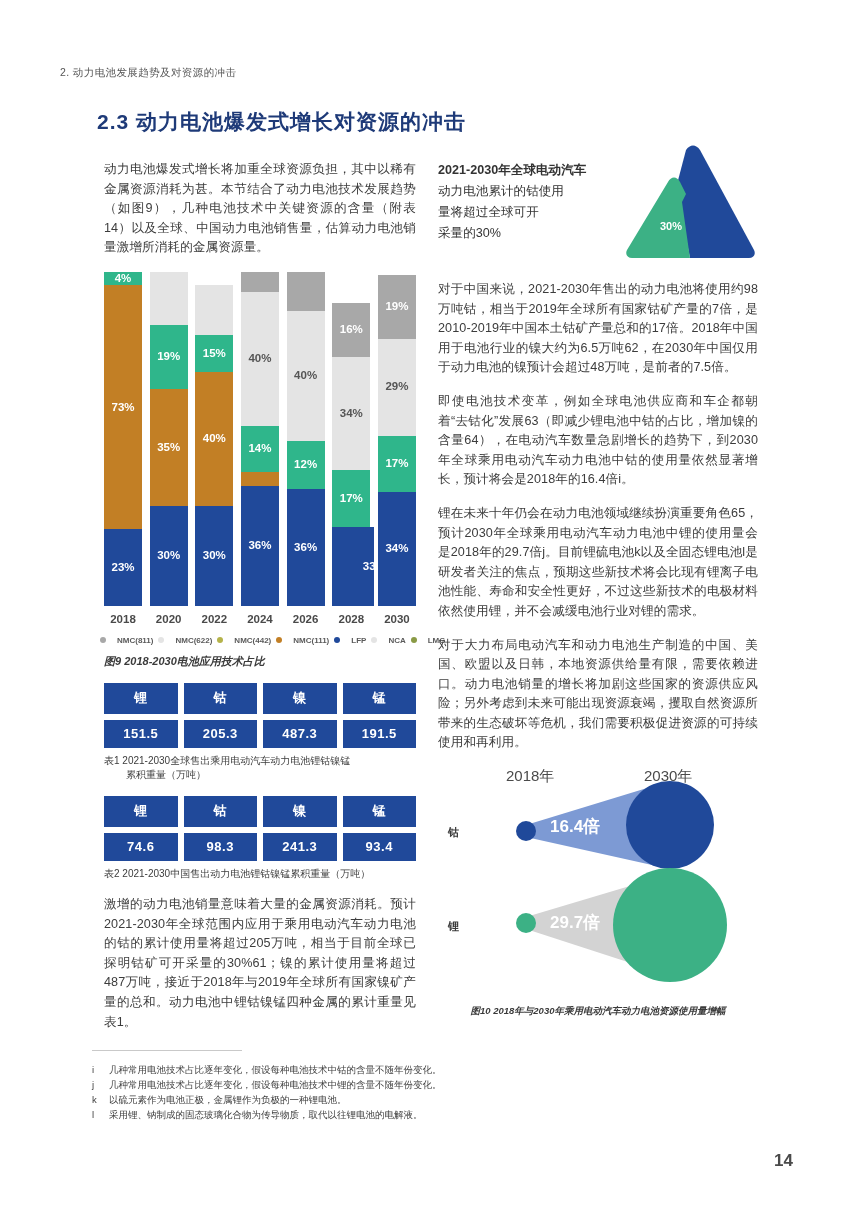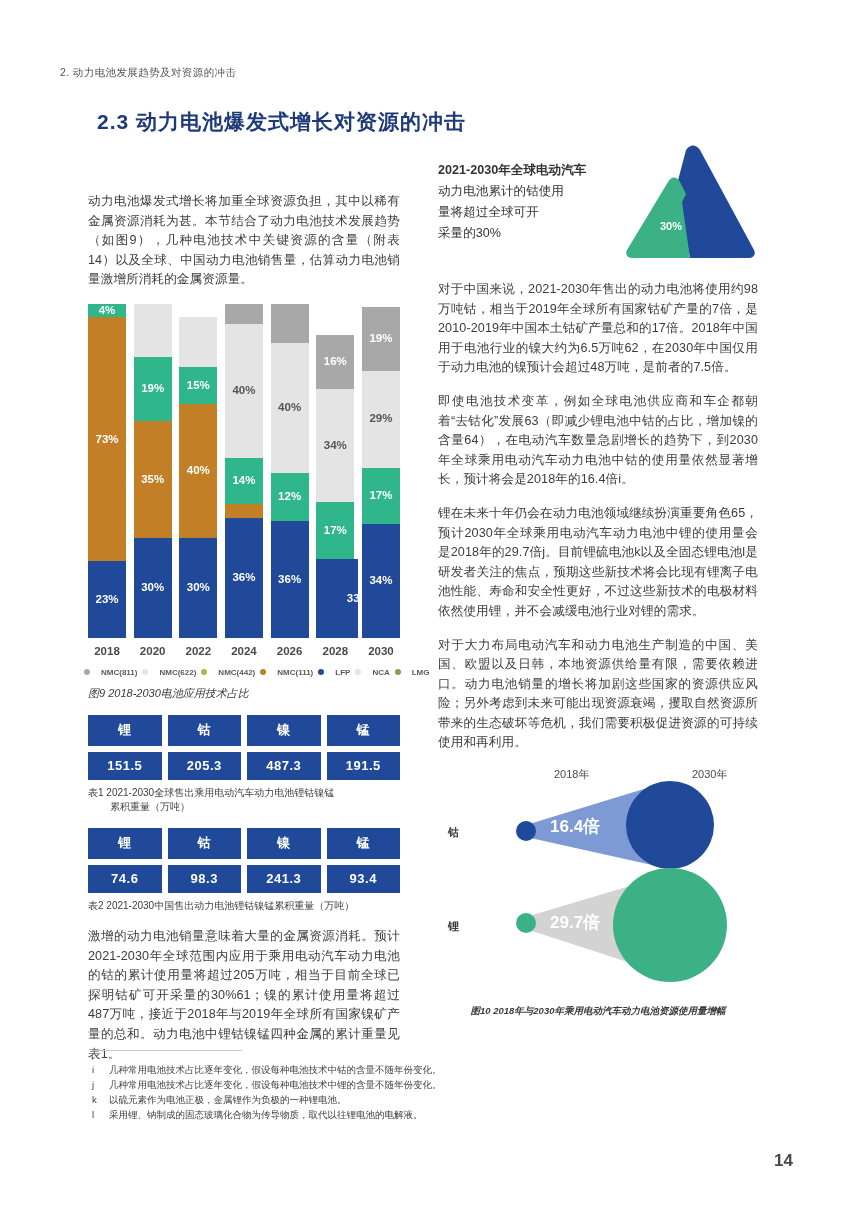--- a/index.html
+++ b/index.html
@@ -21,21 +21,21 @@
   }
 
   
   .sec-title {
     position:absolute; left:97px; top:108px;
     font-size:21px; font-weight:bold; color:#1e3a78;
     letter-spacing:1px;
   }
 
   
-  .col-left  { position:absolute; left:88px;  top:160px; width:312px;margin-top:32px; }
+  .col-left  { position:absolute; left:104px;  top:160px; width:312px; }
   .col-right { position:absolute; left:438px; top:160px; width:320px; }
 
   p.body {
     margin:0 0 14px 0;
     font-size:12.6px; line-height:19.6px;
     text-align:justify; color:#3c3c3c;
     letter-spacing:.1px;
   }
 
   
@@ -80,42 +80,42 @@
   .legend {
     display:flex; flex-wrap:nowrap; align-items:center; gap:5px;
     margin-top:11px; width:320px; margin-left:-4px;
   }
   .legend .li { display:flex; align-items:center; gap:11px; }
   .legend .dot { width:6px; height:6px; border-radius:50%; display:inline-block; }
   .legend .lb { font-size:8px; font-weight:bold; color:#5a5a5a; white-space:nowrap; }
 
   .fig-cap {
     margin-top:9px; font-size:11px; font-style:italic;
-    font-weight:normal; color:#3b3b3b;
+    font-weight:bold; color:#3b3b3b;
   }
 
   
   .dtable { margin-top:14px; width:312px; }
   .drow { display:flex; gap:6px; margin-bottom:6px; }
   .dcell {
     flex:1; background:#20499a; color:#fff;
     text-align:center; padding:6px 0 7px 0;
     font-size:13px; font-weight:bold; letter-spacing:.5px;
   }
   .drow.head .dcell { font-size:13px; }
   .tbl-cap {
     font-size:10px; color:#3c3c3c; line-height:14px;
     margin-top:5px; margin-bottom:14px;
   }
   .tbl-cap .ind { display:block; padding-left:22px; }
 
   
   .growth { position:relative; width:320px; height:236px; margin-top:4px; }
   .growth .yr {
-    position:absolute; font-size:11px; color:#4a4a4a;margin-left:48px;
+    position:absolute; font-size:15px; color:#4a4a4a;
   }
   .growth .yr1 { left:68px; top:0px; }
   .growth .yr2 { left:206px; top:0px; }
   .growth .rl { position:absolute; font-size:11px; font-weight:bold; color:#3a3a3a; }
   .growth .rl-co { left:10px; top:58px; }
   .growth .rl-li { left:10px; top:152px; }
   .growth .mult {
     position:absolute; color:#fff; font-weight:bold; font-size:17px;
   }
   .growth .m-co { left:112px; top:48px; }

